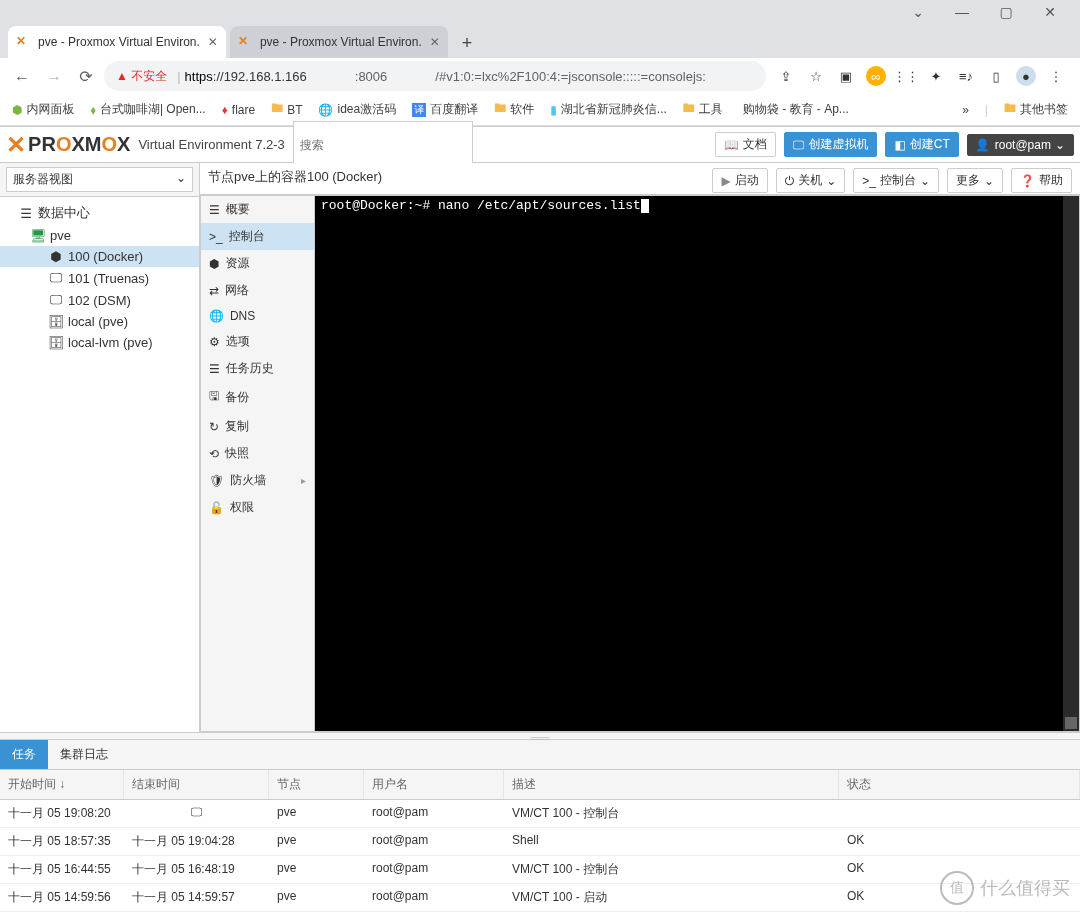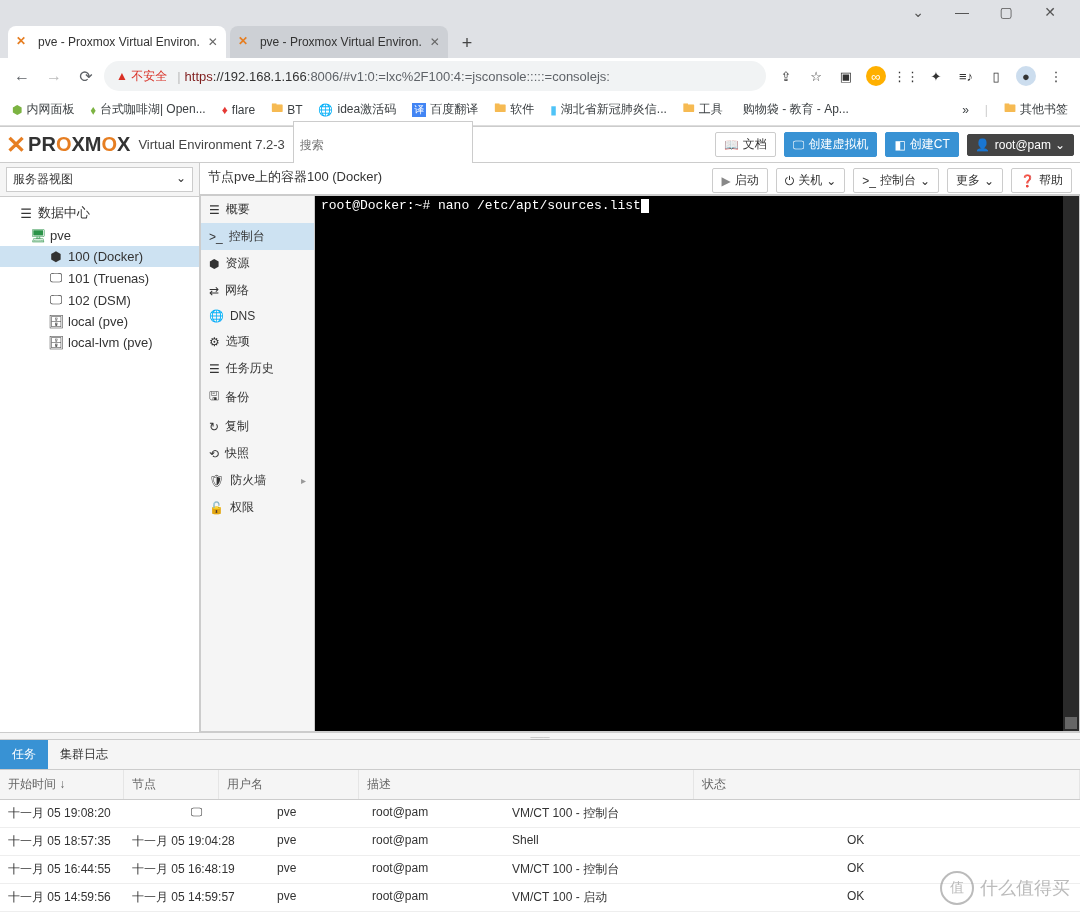--- a/index.html
+++ b/index.html
@@ -13,22 +13,22 @@
 .browser-tab { display: flex; align-items: center; background: #fff; border-radius: 8px 8px 0 0; padding: 6px 8px; margin-right: 4px; max-width: 220px; height: 32px; font-size: 12px; }
 .browser-tab.inactive { background: #cdd0d5; }
 .browser-tab .favicon { width: 16px; height: 16px; margin-right: 6px; color: #e67e22; font-weight: bold; }
 .browser-tab .x { margin-left: 8px; color: #666; }
 .new-tab { padding: 4px 10px; color: #444; font-size: 18px; }
 .addr-row { background: #fff; display: flex; align-items: center; padding: 4px 8px; height: 36px; gap: 4px; }
 .nav-btn { width: 28px; height: 28px; display: flex; align-items: center; justify-content: center; color: #5f6368; border-radius: 50%; font-size:16px;}
 .omnibox { flex: 1; display: flex; align-items: center; background: #f1f3f4; border-radius: 16px; padding: 4px 12px; height: 30px; font-size: 13px; }
 .omnibox .warn { color: #d93025; margin-right: 6px; font-size: 12px; }
 .omnibox .url .host { color: #333; }
-.omnibox .url .path { color: #5f6368; }
-.omnibox .url .https { color: #7f1d1d; }
+.omnibox .url .path { color: #5f6368; margin-left: 48px; }
+.omnibox .url .https { color: #000000; }
 .ext-icons { display: flex; gap: 10px; align-items: center; padding: 0 6px; }
 .ext-icons span { width: 20px; height: 20px; display:flex; align-items:center; justify-content:center; }
 .bookmarks-row { background: #fff; display: flex; align-items: center; padding: 4px 12px; height: 32px; gap: 16px; font-size: 12px; color: #3c4043; border-bottom: 1px solid #ddd; }
 .bookmarks-row .bm { display: flex; align-items: center; gap: 4px; white-space: nowrap; }
 .bm .folder-icon { color: #f6ba52; }
 
 
 .pve-header { background: #fff; border-bottom: 1px solid #ccc; display: flex; align-items: center; height: 36px; padding: 0 6px; gap: 8px; }
 .pve-logo { display: flex; align-items: center; font-weight: bold; font-size: 20px; color: #333; font-family: Arial; }
 .pve-logo .x1 { color: #e67e22; font-size:24px; margin-right:2px;}
@@ -317,20 +317,21 @@
 
 <div class="splitter">═══</div>
 
 <div class="task-log">
   <div class="task-tabs">
     <div class="task-tab active">任务</div>
     <div class="task-tab">集群日志</div>
   </div>
   <div class="task-grid-head">
     <div class="c-start">开始时间 ↓</div>
+    <div class="c-end">结束时间</div>
     <div class="c-node">节点</div>
     <div class="c-user">用户名</div>
     <div class="c-desc">描述</div>
     <div class="c-status">状态</div>
   </div>
   <div id="task-rows">
       <div class="task-row">
         <div class="c-start">十一月 05 19:08:20</div>
         <div class="c-end"><span style="display:inline-block;width:100%;text-align:center;">🖵</span></div>
         <div class="c-node">pve</div>

